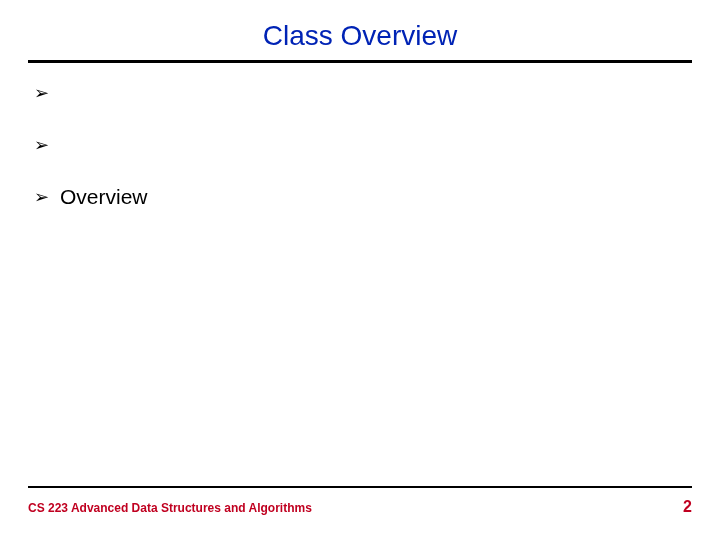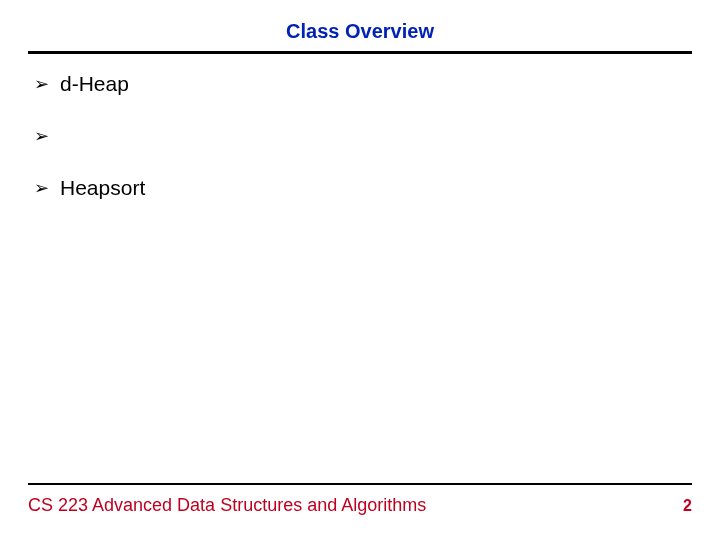--- a/index.html
+++ b/index.html
@@ -6,22 +6,22 @@
   html, body { width: 720px; height: 540px; background: #fff; font-family: Arial, Helvetica, sans-serif; }
   .slide {
     position: relative;
     width: 720px;
     height: 540px;
     padding: 20px 28px 0 28px;
   }
   .title {
     text-align: center;
     color: #0023b5;
-    font-size: 20px;
-    font-weight: bold;
+    font-size: 28px;
+    font-weight: normal;
     padding-bottom: 6px;
   }
   .title-rule {
     border: none;
     border-top: 3px solid #000;
     margin: 2px 0 0 0;
   }
   .body {
     padding-top: 18px;
     padding-left: 6px;
@@ -54,48 +54,47 @@
     border-top: 2px solid #000;
     margin-bottom: 10px;
   }
   .footer-row {
     display: flex;
     justify-content: space-between;
     align-items: baseline;
   }
   .footer-left {
     color: #c00020;
-    font-size: 18px;
-    font-weight: normal;
+    font-size: 12px;
+    font-weight: bold;
   }
   .footer-right {
     color: #c00020;
     font-size: 16px;
     font-weight: bold;
   }
 </style>
 </head>
 <body>
 
 <div class="slide">
 
   <div class="title">Class Overview</div>
   <hr class="title-rule">
 
   <div class="body">
     <div class="item">
       <span class="bullet">➢</span>
-      <span class="item-text">d-Heap</span>
     </div>
     <div class="item">
       <span class="bullet">➢</span>
     </div>
     <div class="item">
       <span class="bullet">➢</span>
-      <span class="item-text">Heapsort</span>
+      <span class="item-text">Overview</span>
     </div>
   </div>
 
   <div class="footer">
     <hr class="footer-rule">
     <div class="footer-row">
       <div class="footer-left">CS 223 Advanced Data Structures and Algorithms</div>
       <div class="footer-right">2</div>
     </div>
   </div>

